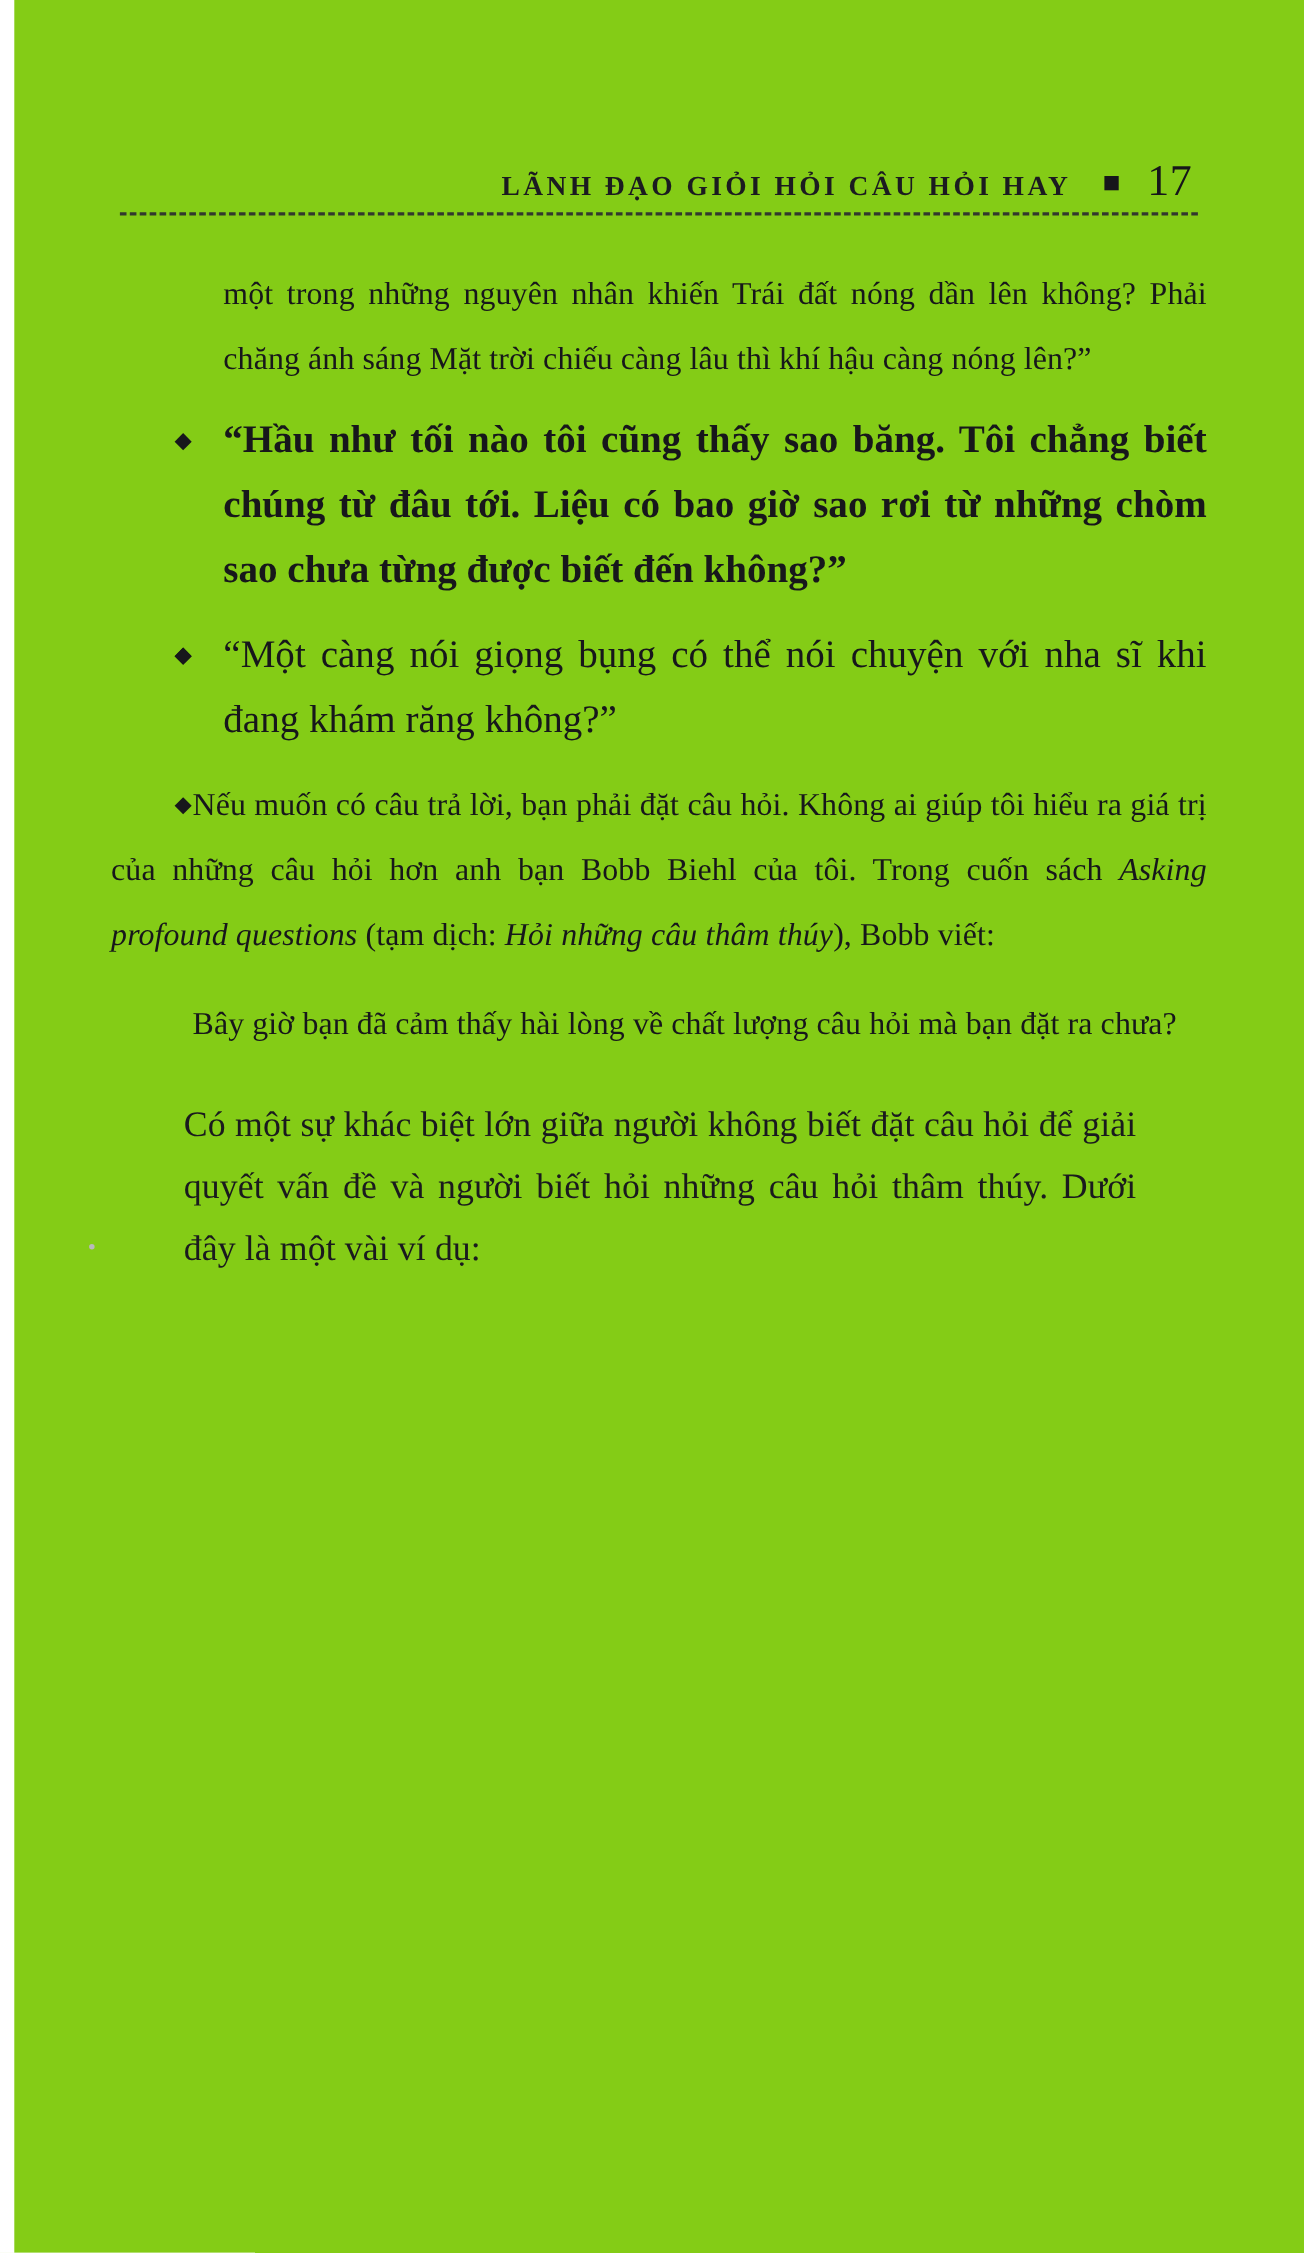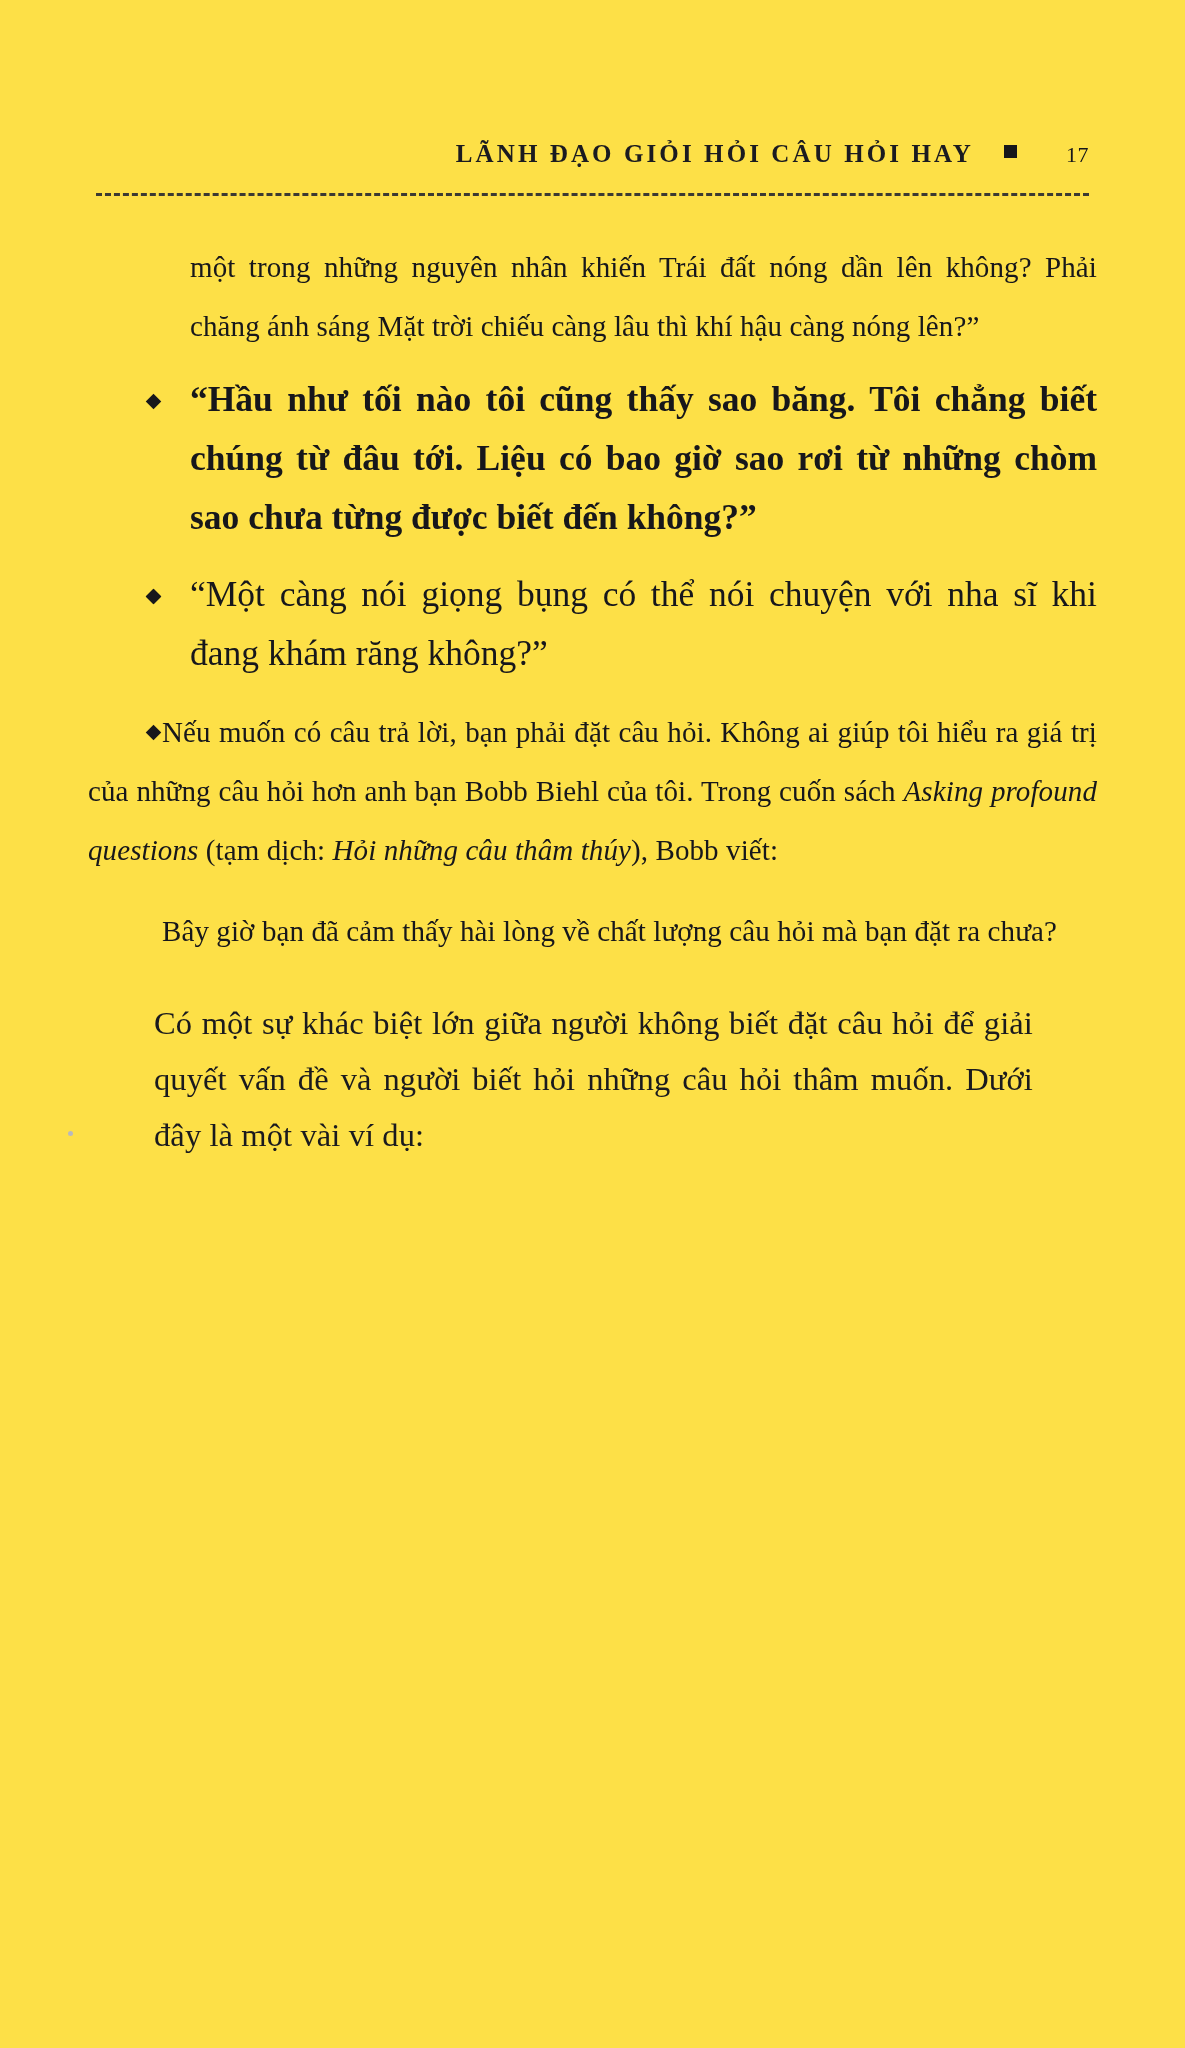--- a/index.html
+++ b/index.html
@@ -12,21 +12,22 @@
     height: 2048px;
     font-family: "Liberation Serif", "DejaVu Serif", serif;
     color: #16161a;
     position: relative;
     overflow: hidden;
   }
 
   .page {
     position: absolute;
     inset: 0;
-    background: #fde047;
+    background: #84cc16;
+    margin-left: 13px;
   }
 
   
   .running-head {
     position: absolute;
     left: 96px;
     right: 96px;
     top: 140px;
     display: flex;
     align-items: baseline;
@@ -46,26 +47,25 @@
     display: inline-block;
     width: 13px;
     height: 13px;
     background: #16161a;
     margin: 0 26px 0 30px;
     position: relative;
     top: -4px;
     flex: none;
   }
   .rh-pageno {
-    font-size: 22px;
+    font-size: 40px;
     font-weight: 400;
     color: #16161a;
     letter-spacing: 0.5px;
     min-width: 46px;
-    text-align: right;
   }
 
   .rule {
     position: absolute;
     left: 96px;
     right: 96px;
     top: 193px;
     border-top: 3px dashed #2c2c31;
     opacity: .92;
   }
@@ -183,17 +183,17 @@
       <li>
         <span class="bullet-mark"></span>
       </li>
     </ul>
 
     <p class="para tight"><span>Nếu muốn có câu trả lời, bạn phải đặt câu hỏi. Không ai giúp tôi hiểu ra giá trị của những câu hỏi hơn anh bạn Bobb Biehl của tôi. Trong cuốn sách </span><span class="ital">Asking profound questions</span><span> (tạm dịch: </span><span class="ital">Hỏi những câu thâm thúy</span><span>), Bobb viết:</span></p>
 
     <p class="para">Bây giờ bạn đã cảm thấy hài lòng về chất lượng câu hỏi mà bạn đặt ra chưa?</p>
 
     <blockquote class="extract">
-      <p>Có một sự khác biệt lớn giữa người không biết đặt câu hỏi để giải quyết vấn đề và người biết hỏi những câu hỏi thâm muốn. Dưới đây là một vài ví dụ:</p>
+      <p>Có một sự khác biệt lớn giữa người không biết đặt câu hỏi để giải quyết vấn đề và người biết hỏi những câu hỏi thâm thúy. Dưới đây là một vài ví dụ:</p>
     </blockquote>
 
   </div>
 </div>
 
 </body></html>

